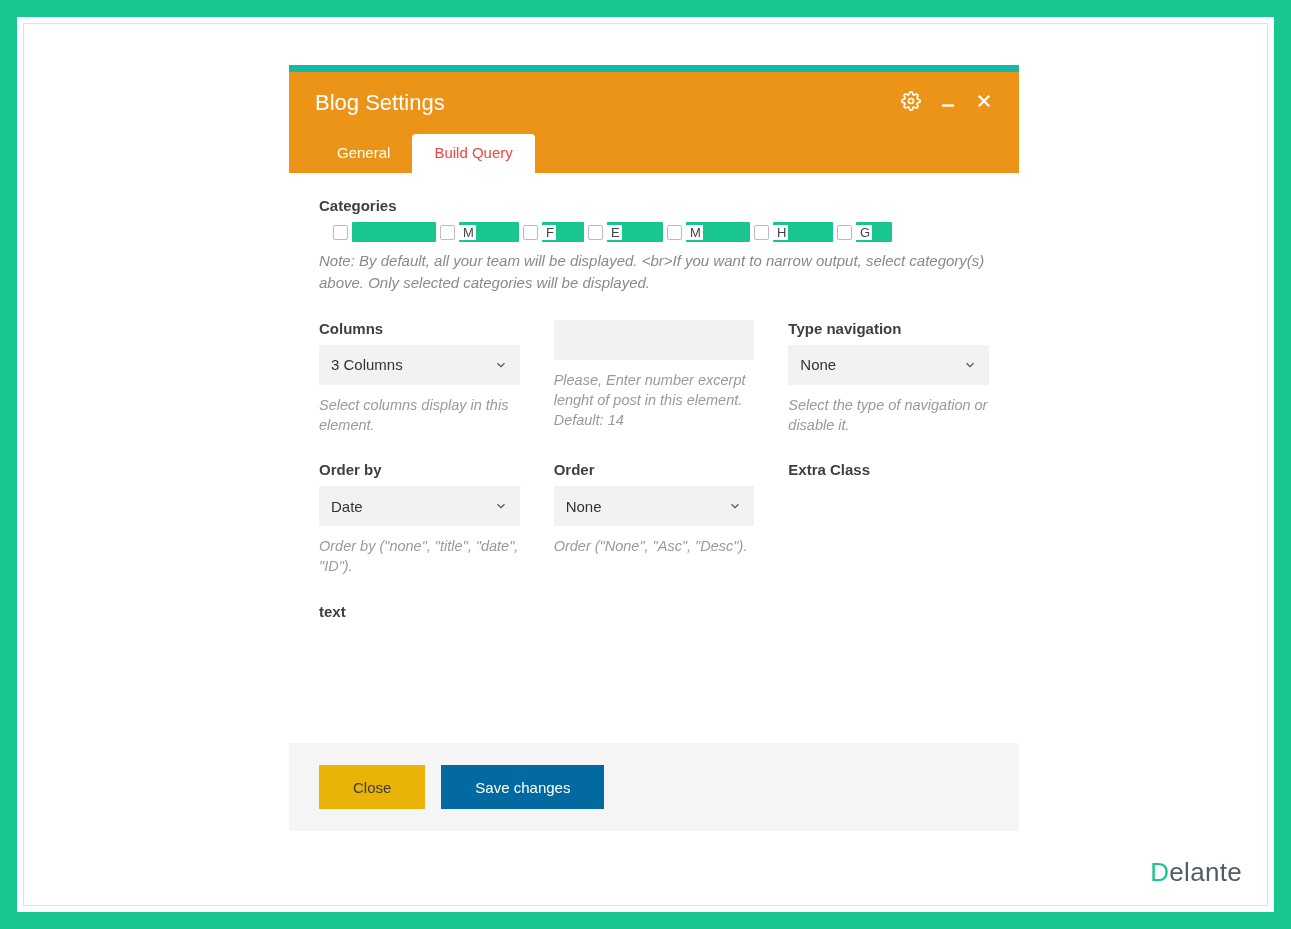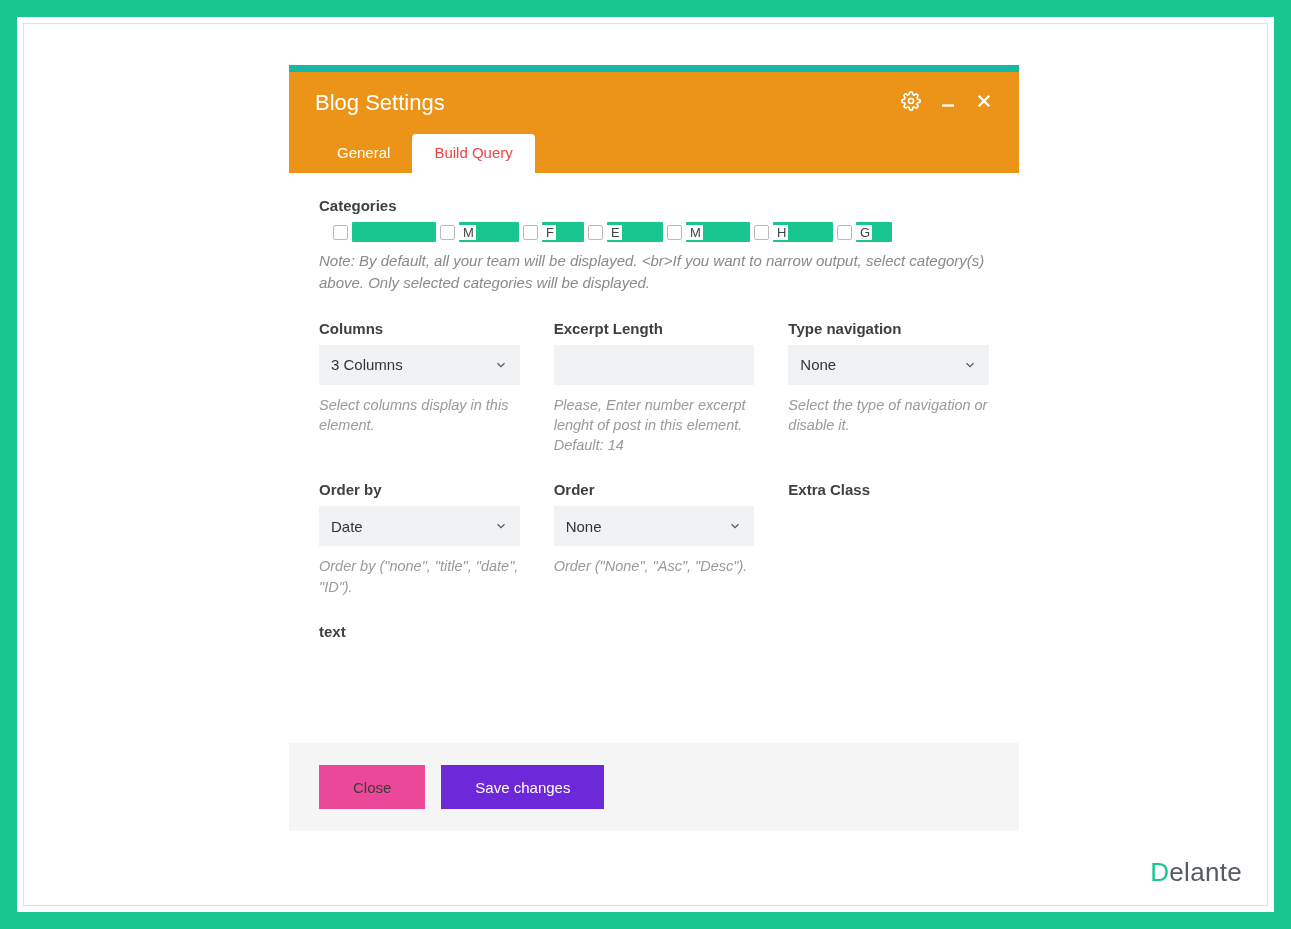--- a/index.html
+++ b/index.html
@@ -142,22 +142,22 @@
     display: flex;
     gap: 16px;
   }
   .btn {
     height: 44px;
     padding: 0 34px;
     border:none;
     font-size: 15px;
     cursor:pointer;
   }
-  .btn.close { background:#ec4899; color:#3c3c3c; }
-  .btn.save  { background:#6d28d9; color:#fff; }
+  .btn.close { background:#eab308; color:#3c3c3c; }
+  .btn.save  { background:#0369a1; color:#fff; }
   
   .logo {
     position:absolute;
     right: 32px;
     bottom: 24px;
     font-size: 26px;
     font-weight: 500;
     color: #535b63;
     letter-spacing: .3px;
   }
@@ -242,21 +242,20 @@
               <input class="fld" readonly="" value="3 Columns" style="">
               <svg class="chevron" width="14" height="14" viewBox="0 0 24 24" fill="none" stroke="#555" stroke-width="2">
                   <polyline points="6 9 12 15 18 9"></polyline>
                 </svg>
             </div>
             <div class="help">Select columns display in this element.</div>
           </div>
 
 
           <div>
-            <div class="section-label">Excerpt Length</div>
             <input class="fld" value="" style="">
             <div class="help">Please, Enter number excerpt lenght of post in this element. Default: 14</div>
           </div>
 
           <div>
             <div class="section-label">Type navigation</div>
             <div class="select-wrap">
               <input class="fld" readonly="" value="None" style="">
               <svg class="chevron" width="14" height="14" viewBox="0 0 24 24" fill="none" stroke="#555" stroke-width="2">
                   <polyline points="6 9 12 15 18 9"></polyline>

